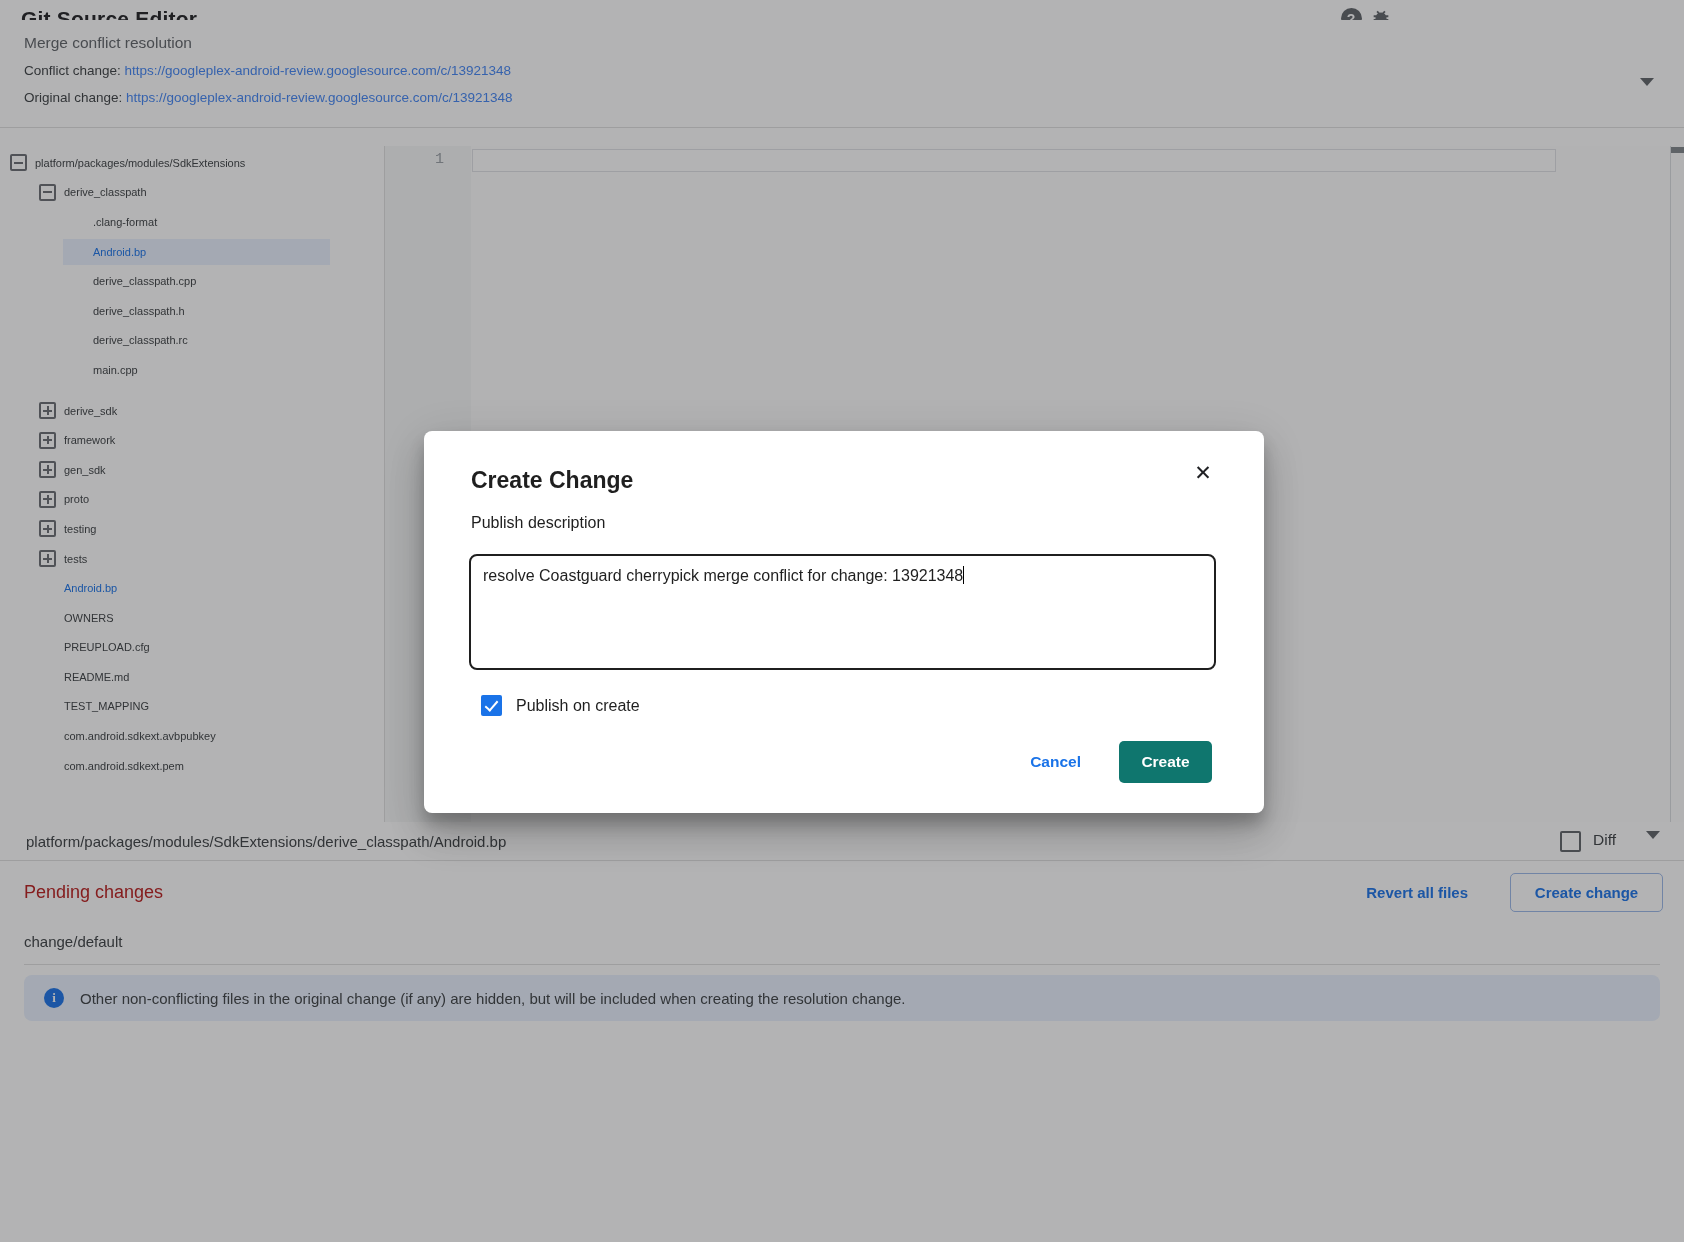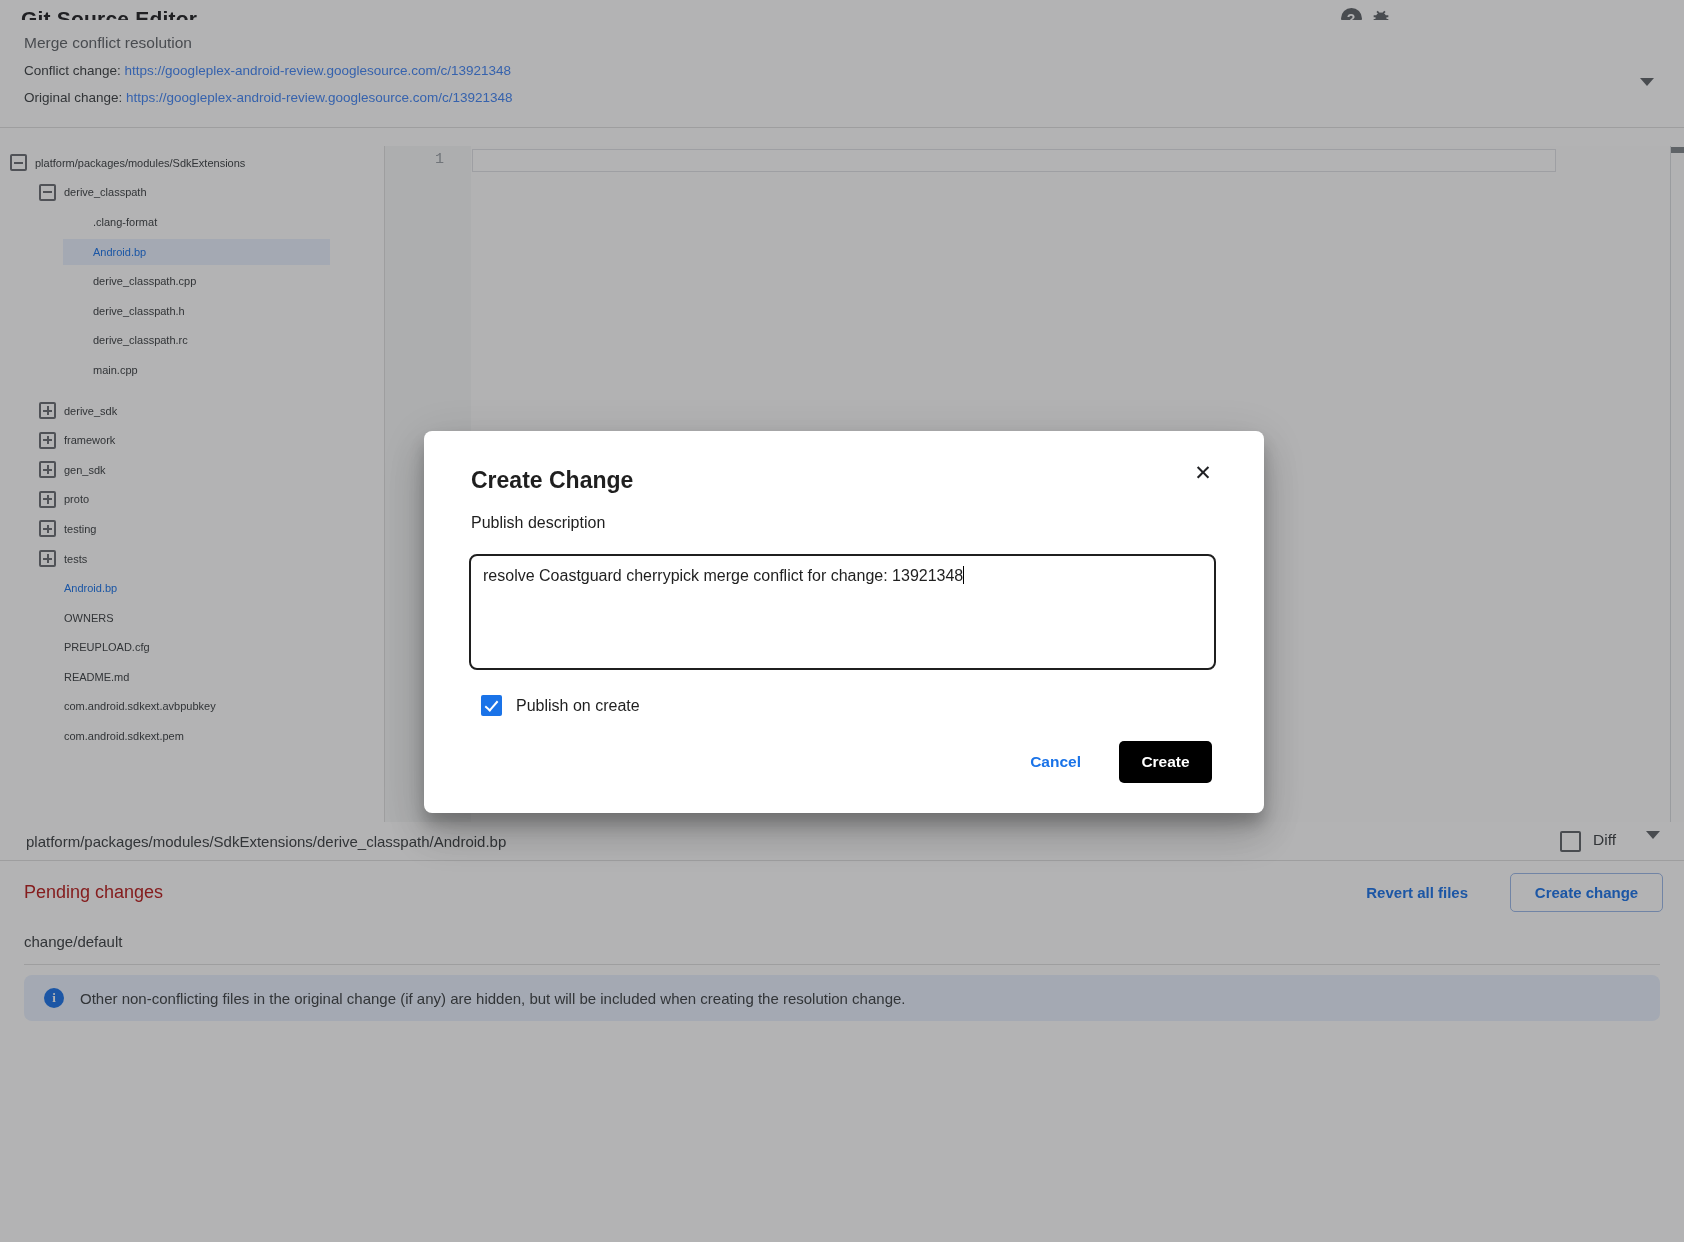--- a/index.html
+++ b/index.html
@@ -90,21 +90,21 @@
     background:#fff;padding:9px 12px;font-size:16px;color:#1f1f1f;line-height:22px;cursor:text;}
   .text-cursor{display:inline-block;width:0;height:18px;border-right:1.6px solid #000;vertical-align:-3px;}
   .publish-row{position:absolute;left:57px;top:264px;display:flex;align-items:center;gap:14px;}
   .checkbox-checked{width:21px;height:21px;background:#1a73e8;border-radius:2px;position:relative;cursor:pointer;flex:none;}
   .checkbox-checked::after{content:"";position:absolute;left:7px;top:2.5px;width:5px;height:11px;
     border:solid #fff;border-width:0 2.5px 2.5px 0;transform:rotate(41deg);}
   .publish-label{font-size:16px;color:#1f1f1f;}
   .dialog-actions{position:absolute;right:52px;top:310px;display:flex;align-items:center;gap:24px;}
   .cancel-btn{font-size:15.5px;font-weight:700;color:#1a73e8;background:none;border:none;cursor:pointer;
     padding:8px 14px;font-family:inherit;}
-  .create-btn{width:93px;height:42px;background:#000000;color:#fff;font-size:15.5px;font-weight:700;
+  .create-btn{width:93px;height:42px;background:#0f766e;color:#fff;font-size:15.5px;font-weight:700;
     border:none;border-radius:5px;cursor:pointer;font-family:inherit;}
 </style>
 </head>
 <body>
 
 <div>
 
   <div class="appbar">
     <span class="title">Git Source Editor</span>
     <span class="spacer"></span>
@@ -189,20 +189,23 @@
         <div class="tree-row" style="padding-left: 64px;">
           <span class="label">OWNERS</span>
         </div>
         <div class="tree-row" style="padding-left: 64px;">
           <span class="label">PREUPLOAD.cfg</span>
         </div>
         <div class="tree-row" style="padding-left: 64px;">
           <span class="label">README.md</span>
         </div>
         <div class="tree-row" style="padding-left: 64px;">
+          <span class="label">TEST_MAPPING</span>
+        </div>
+        <div class="tree-row" style="padding-left: 64px;">
           <span class="label">com.android.sdkext.avbpubkey</span>
         </div>
         <div class="tree-row" style="padding-left: 64px;">
           <span class="label">com.android.sdkext.pem</span>
         </div>
       </div>
     <div class="editor">
       <div class="gutter">
         <span class="line-number">1</span>
       </div>

